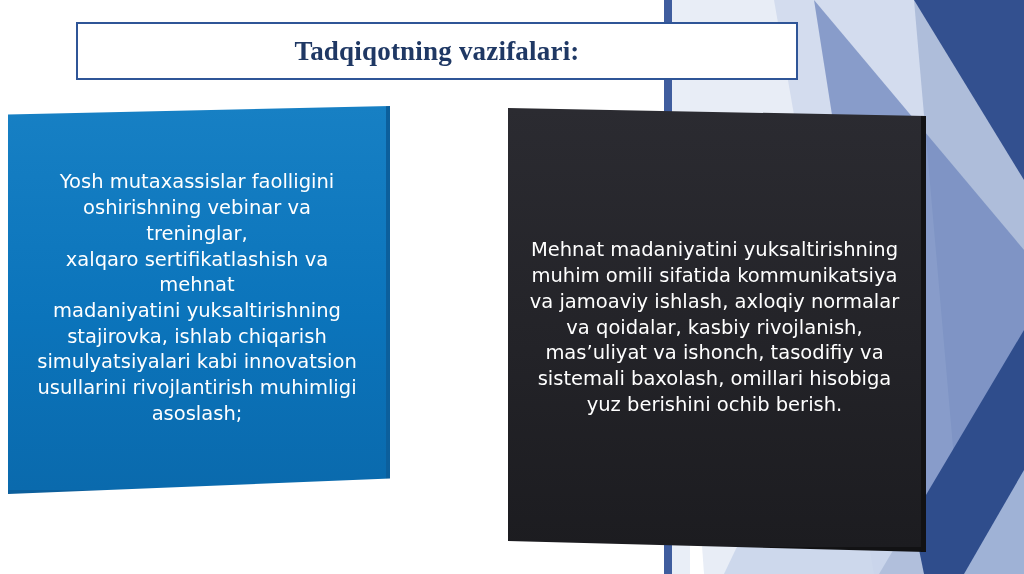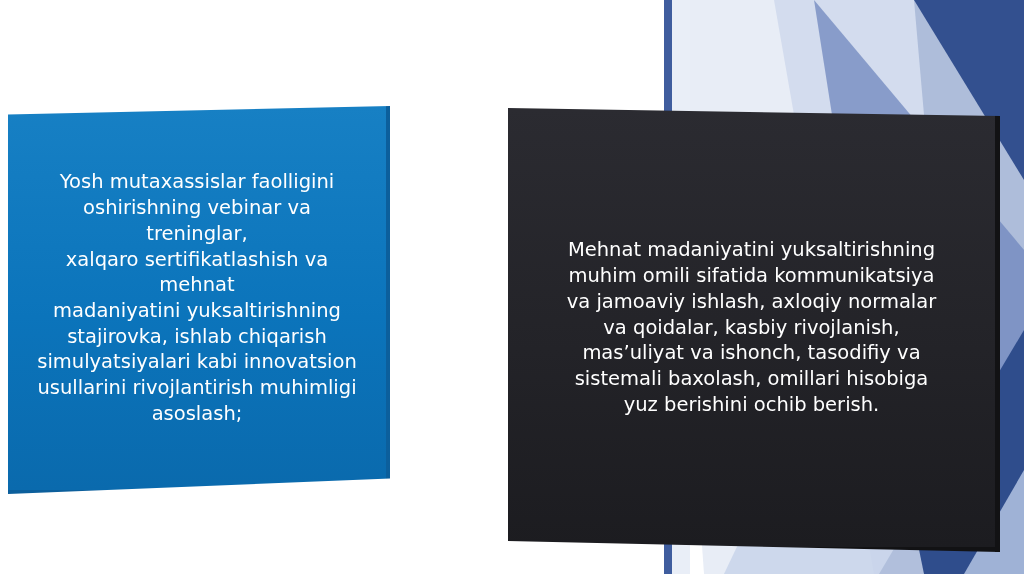--- a/index.html
+++ b/index.html
@@ -101,21 +101,21 @@
     
     clip-path: polygon(0% 2.2%, 100% 0%, 100% 96%, 0% 100%);
   }
   .plaque-left .plaque-text {
     padding: 0 10px;
   }
 
   .plaque-right {
     left: 508px;
     top: 108px;
-    width: 492px;
+    width: 418px;
     height: 444px;
     background: linear-gradient(180deg, #2b2b31 0%, #232328 55%, #1c1c20 100%);
     border-right: 5px solid #121214;
     border-bottom: 5px solid #121214;
     clip-path: polygon(0% 0%, 100% 1.8%, 100% 100%, 0% 97.5%);
   }
 
   
   .bottom-left-block {
     position: absolute;
@@ -141,20 +141,23 @@
       <polygon points="215,574 360,330 360,574" fill="#2f4d8c"></polygon>
       <polygon points="300,574 360,470 360,574" fill="#9fb2d6"></polygon>
       <polygon points="60,574 200,280 260,574" fill="#c8d4ea" opacity="0.85"></polygon>
     </svg>
     <div class="bg-left-strip"></div>
     <div class="bg-left-strip2"></div>
   </div>
 
   <div class="bottom-left-block"></div>
 
+  <div class="title-box">
+    <span class="title-text">Tadqiqotning vazifalari:</span>
+  </div>
 
   <div class="plaque plaque-left">
     <div class="plaque-text">Yosh mutaxassislar faolligini
 oshirishning vebinar va treninglar,
 xalqaro sertifikatlashish va mehnat
 madaniyatini yuksaltirishning
 stajirovka, ishlab chiqarish
 simulyatsiyalari kabi innovatsion
 usullarini rivojlantirish muhimligi
 asoslash;</div>

